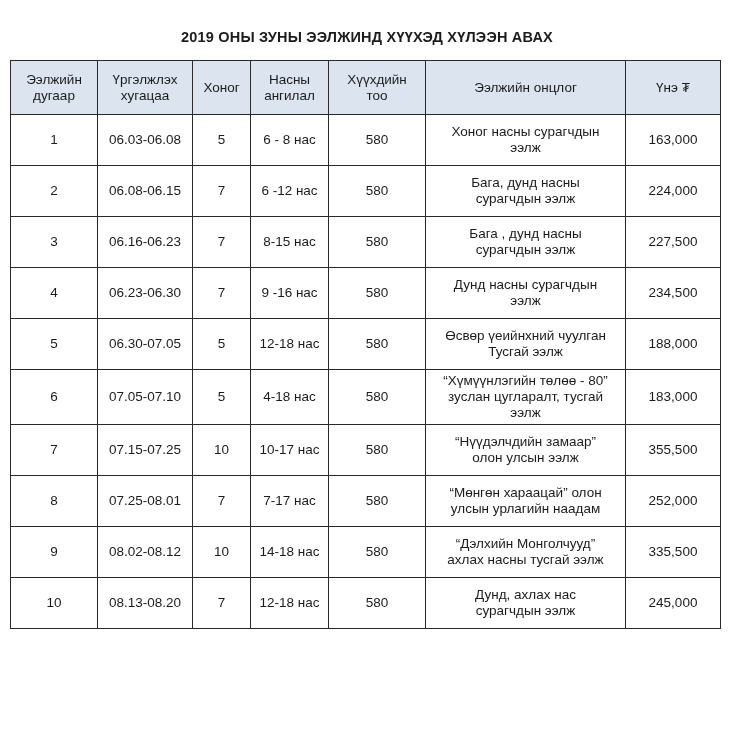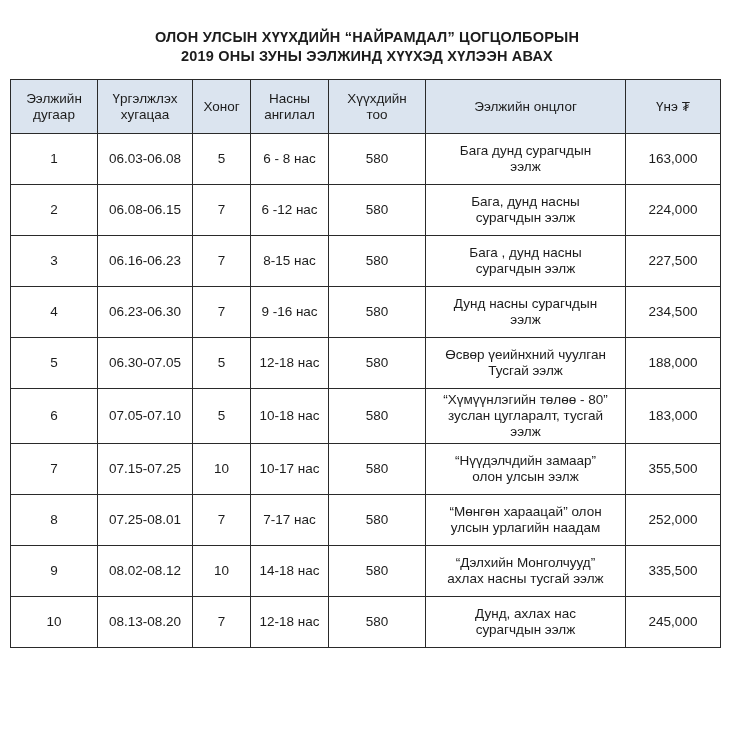--- a/index.html
+++ b/index.html
@@ -52,21 +52,20 @@
   }
   .schedule td {
     height: 51px;
     background: #ffffff;
   }
 </style>
 </head>
 <body>
 
 <div class="title-block">
-  <div>ОЛОН УЛСЫН ХҮҮХДИЙН “НАЙРАМДАЛ” ЦОГЦОЛБОРЫН</div>
   <div>2019 ОНЫ ЗУНЫ ЭЭЛЖИНД ХҮҮХЭД ХҮЛЭЭН АВАХ</div>
 </div>
 
 <table class="schedule">
   <colgroup>
     <col style="width:87px">
       <col style="width:95px">
       <col style="width:58px">
     <col style="width:78px">
       <col style="width:97px">
@@ -88,21 +87,21 @@
       <th>Үнэ ₮</th>
     </tr>
   </thead>
   <tbody>
     <tr>
       <td>1</td>
       <td>06.03-06.08</td>
       <td>5</td>
       <td>6 - 8 нас</td>
       <td>580</td>
-      <td>Бага дунд  сурагчдын
+      <td>Хоног насны  сурагчдын
 ээлж</td>
       <td>163,000</td>
     </tr>
     <tr>
       <td>2</td>
       <td>06.08-06.15</td>
       <td>7</td>
       <td>6 -12 нас</td>
       <td>580</td>
       <td>Бага, дунд  насны
@@ -136,21 +135,21 @@
       <td>12-18 нас</td>
       <td>580</td>
       <td>Өсвөр үеийнхний  чуулган
 Тусгай ээлж</td>
       <td>188,000</td>
     </tr>
     <tr>
       <td>6</td>
       <td>07.05-07.10</td>
       <td>5</td>
-      <td>10-18 нас</td>
+      <td>4-18 нас</td>
       <td>580</td>
       <td>“Хүмүүнлэгийн төлөө - 80”
 зуслан цугларалт, тусгай
 ээлж</td>
       <td>183,000</td>
     </tr>
     <tr>
       <td>7</td>
       <td>07.15-07.25</td>
       <td>10</td>

